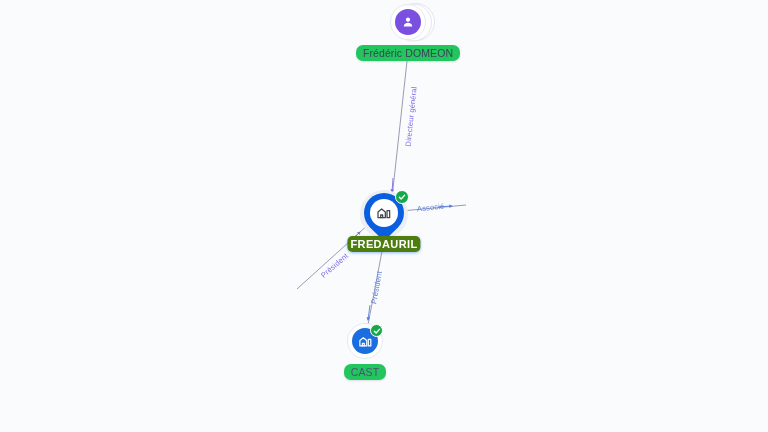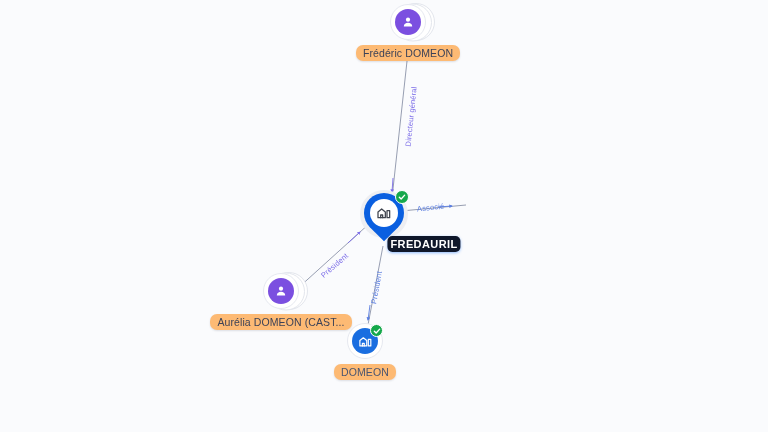--- a/index.html
+++ b/index.html
@@ -89,21 +89,21 @@
     top: 0px;
     display: flex;
     align-items: center;
     justify-content: center;
     z-index: 5;
   }
 
   
   .node-label {
     margin-top: 3px;
-    background: #fdba74;
+    background: #22c55e;
     border-radius: 7px;
     padding: 2px 7px;
     font-size: 10.5px;
     color: #3c4257;
     white-space: nowrap;
     box-shadow: 0 1px 2px rgba(40,50,80,.14);
     letter-spacing: .1px;
   }
   .node-label.muted { color: #4a5570; }
 
@@ -158,30 +158,29 @@
     display: flex;
     align-items: center;
     justify-content: center;
     z-index: 6;
   }
   .selected-label {
     position: absolute;
     top: 46px;
     left: 50%;
     transform: translateX(-50%);
-    background: #0f172a;
+    background: #4d7c0f;
     color: #ffffff;
     border-radius: 5px;
     padding: 2px 3px;
     font-size: 11px;
     font-weight: 700;
     letter-spacing: .4px;
     white-space: nowrap;
     box-shadow: 0 1px 3px rgba(15,109,251,.45);
-    margin-left: 40px;
   }
 
   
   .edge-label {
     position: absolute;
     font-size: 7.5px;
     white-space: nowrap;
     letter-spacing: .15px;
     transform-origin: center center;
   }
@@ -251,38 +250,23 @@
             <path d="M7 19 v-4 h3 v4"></path>
           </svg>
         </div>
         <div class="badge-check">
           <svg width="8" height="8" viewBox="0 0 24 24" fill="none" stroke="#ffffff" stroke-width="4" stroke-linecap="round" stroke-linejoin="round">
             <path d="M4 12.5 L9.5 18 L20 6.5"></path>
           </svg>
         </div>
       </div>
     </div>
-    <div class="node-label muted">DOMEON</div>
+    <div class="node-label muted">CAST</div>
   </div>
 
-  <div class="node" style="left:221px; top:271px; width:120px;">
-    <div class="stack">
-      <div class="card c3"></div>
-      <div class="card c2"></div>
-      <div class="avatar">
-        <div class="glyph-circle person">
-          <svg width="14" height="14" viewBox="0 0 24 24" fill="#ffffff">
-            <circle cx="12" cy="8" r="3.6"></circle>
-            <path d="M4.8 19.5c0-4 3.3-6.2 7.2-6.2s7.2 2.2 7.2 6.2z"></path>
-          </svg>
-        </div>
-      </div>
-    </div>
-    <div class="node-label">Aurélia DOMEON (CAST...</div>
-  </div>
 
   <div class="node" style="left:357px; top:190px; width:54px;">
     <div class="pin-wrap">
       <div class="pin-halo"></div>
       <div class="pin">
         <div class="pin-inner">
           <svg width="16" height="16" viewBox="0 0 24 24" fill="none" stroke="#40454f" stroke-width="1.9" stroke-linecap="round" stroke-linejoin="round">
             <path d="M3 10.5 L8.5 6 L14 10.5 V19 H3 Z"></path>
             <path d="M16.5 8.5 H20.5 V19 H16.5 Z"></path>
             <path d="M7 19 v-4 h3 v4"></path>

